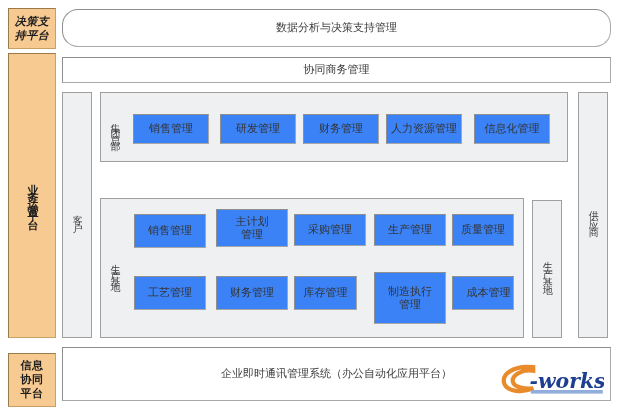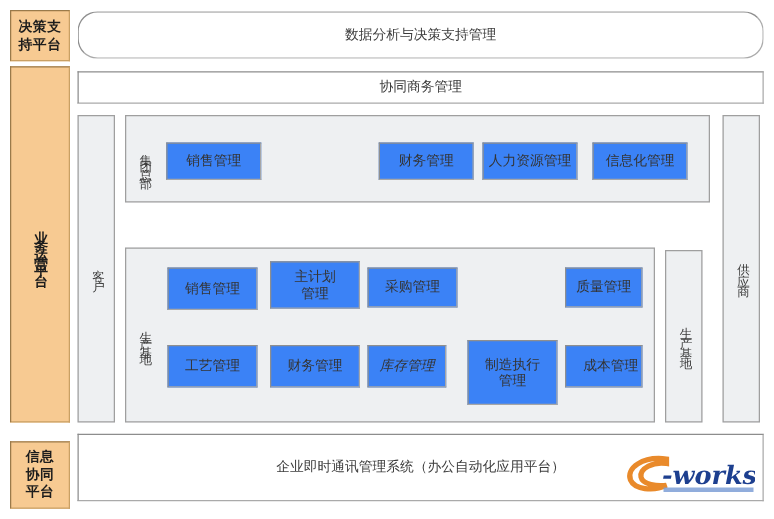--- a/index.html
+++ b/index.html
@@ -132,21 +132,21 @@
     width: 108px;
     height: 36px;
     pointer-events: none;
   }
 </style>
 </head>
 <body>
 
 <div id="canvas">
 
-  <div class="box pillar" style="left:8px; top:8px; width:48px; height:41px;">
+  <div class="box pillar" style="left:8px; top:8px; width:48px; height:41px;font-style:italic;">
     <span class="stack">
       <span>决策支</span>
       <span>持平台</span>
     </span>
   </div>
 
   <div class="box pillar pillar-vertical" style="left:8px; top:53px; width:48px; height:285px;">
     <span class="vtext">业务运营平台</span>
   </div>
 
@@ -179,20 +179,23 @@
   </div>
 
   <div class="group" style="left:100px; top:92px; width:468px; height:70px;">
     <div class="group-label">
       <span class="vtext">集团总部</span>
     </div>
   </div>
   <div class="module" style="left:133px; top:114px; width:76px; height:30px;">
     <span>销售管理</span>
   </div>
+  <div class="module" style="left:220px; top:114px; width:76px; height:30px;">
+    <span>研发管理</span>
+  </div>
   <div class="module" style="left:303px; top:114px; width:76px; height:30px;">
     <span>财务管理</span>
   </div>
   <div class="module" style="left:386px; top:114px; width:76px; height:30px;">
     <span>人力资源管理</span>
   </div>
   <div class="module" style="left:474px; top:114px; width:76px; height:30px;">
     <span>信息化管理</span>
   </div>
 
@@ -205,31 +208,34 @@
   <div class="module" style="left:134px; top:214px; width:72px; height:34px;">
     <span>销售管理</span>
   </div>
   <div class="module" style="left:216px; top:209px; width:72px; height:38px;">
     <span>主计划
 管理</span>
   </div>
   <div class="module" style="left:294px; top:214px; width:72px; height:32px;">
     <span>采购管理</span>
   </div>
+  <div class="module" style="left:374px; top:214px; width:72px; height:32px;">
+    <span>生产管理</span>
+  </div>
   <div class="module" style="left:452px; top:214px; width:62px; height:32px;">
     <span>质量管理</span>
   </div>
 
   <div class="module" style="left:134px; top:276px; width:72px; height:34px;">
     <span>工艺管理</span>
   </div>
   <div class="module" style="left:216px; top:276px; width:72px; height:34px;">
     <span>财务管理</span>
   </div>
-  <div class="module" style="left:294px; top:276px; width:63px; height:34px;font-style:italic;">
+  <div class="module" style="left:294px; top:276px; width:63px; height:34px;">
     <span>库存管理</span>
   </div>
   <div class="module" style="left:374px; top:272px; width:72px; height:52px;">
     <span>制造执行
 管理</span>
   </div>
   <div class="module" style="left:452px; top:276px; width:62px; height:34px;padding-left:11px;">
     <span>成本管理</span>
   </div>
 

